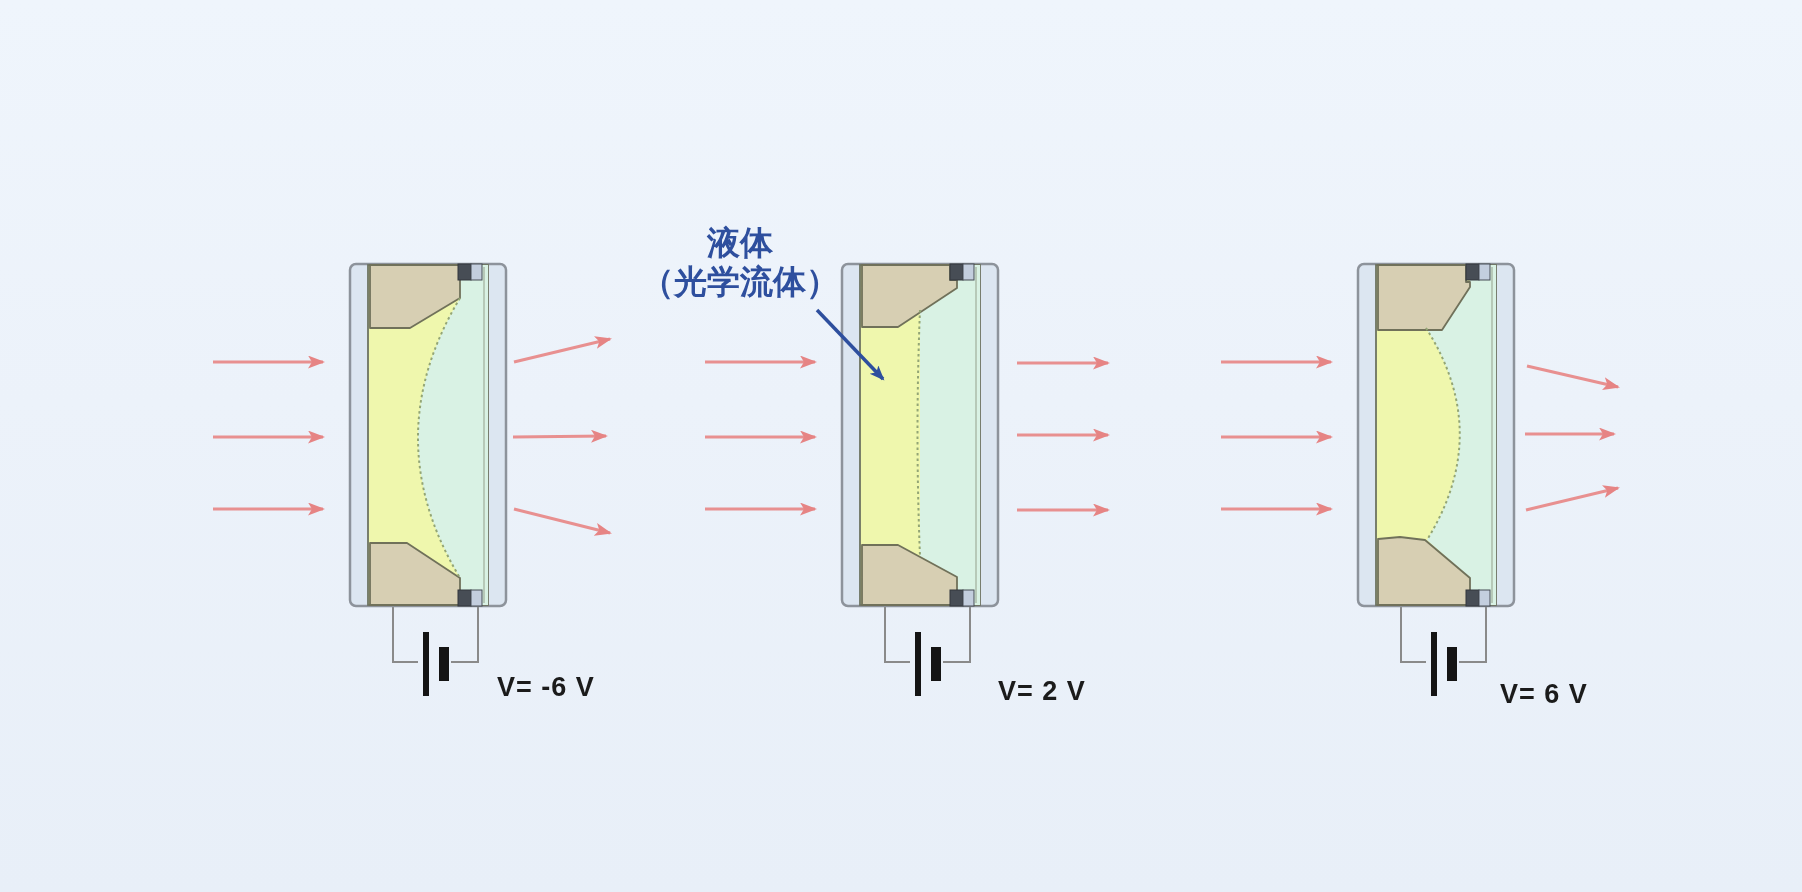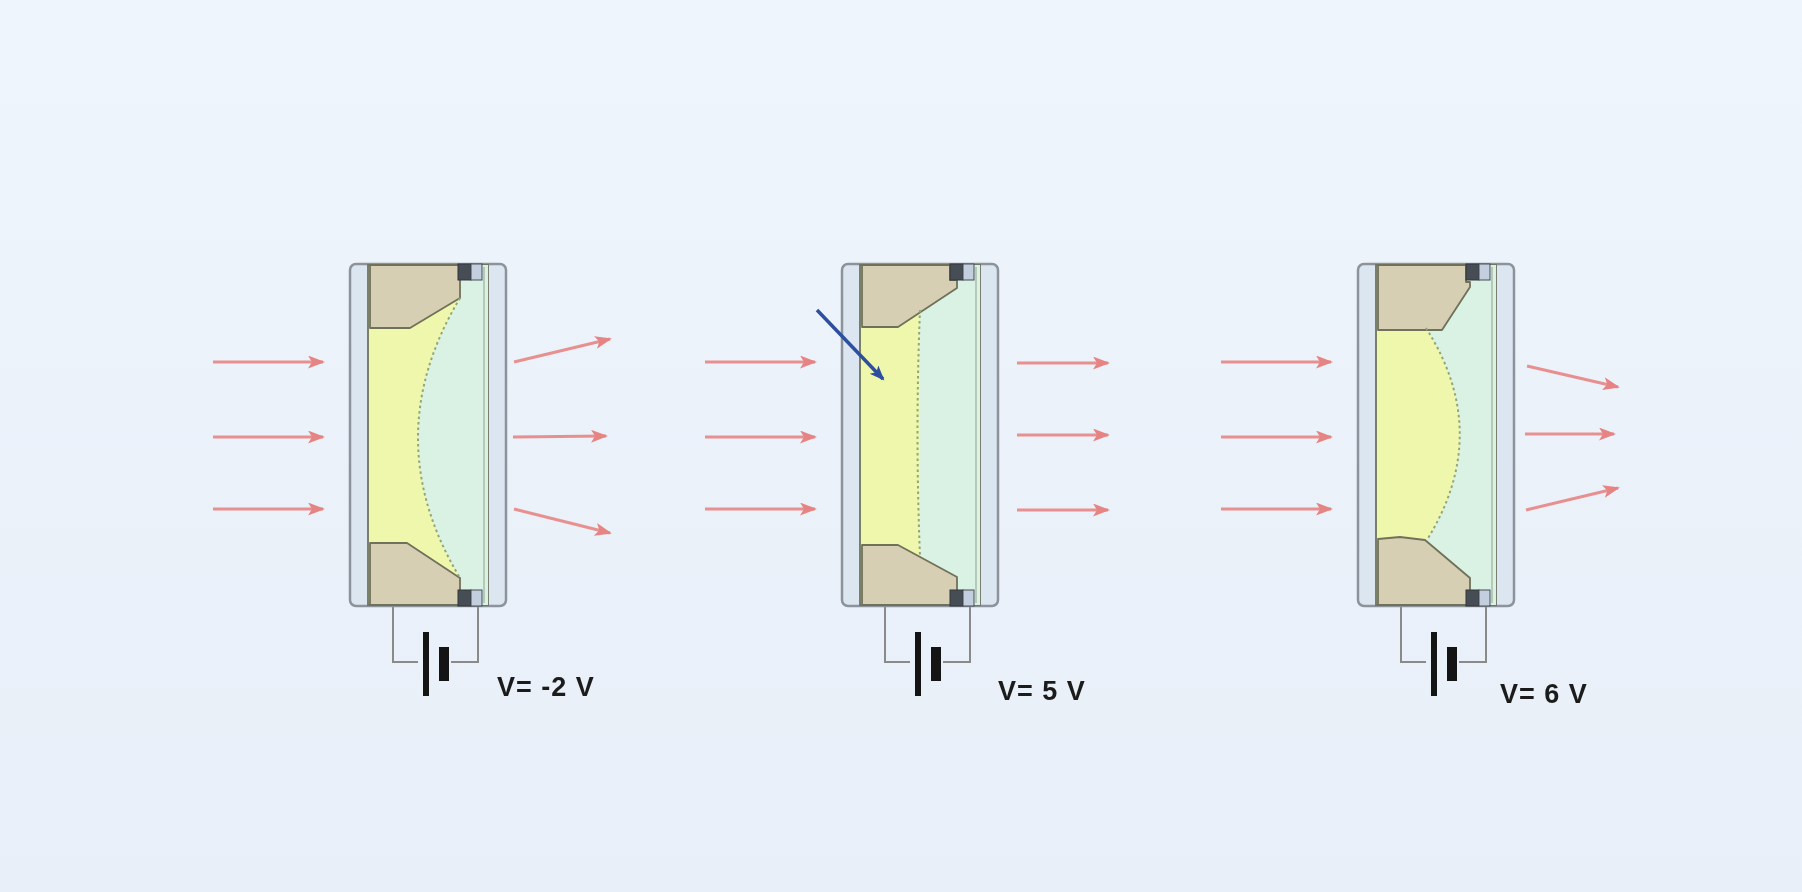--- a/index.html
+++ b/index.html
@@ -138,22 +138,24 @@
       <rect class="contact-light" x="123" y="328" width="11" height="16"></rect>
     </g>
     <g>
       <line class="ray" x1="171" y1="104" x2="262" y2="125" marker-end="url(#mRed)"></line>
       <line class="ray" x1="169" y1="172" x2="258" y2="172" marker-end="url(#mRed)"></line>
       <line class="ray" x1="170" y1="248" x2="262" y2="226" marker-end="url(#mRed)"></line>
     </g>
   </svg>
 
   <div class="liquid-label">
+    <div>液体</div>
+    <div>（光学流体）</div>
   </div>
   <svg class="annot-svg" viewBox="0 0 100 95">
     <line x1="17" y1="10" x2="83" y2="79" stroke="#2e4f9e" stroke-width="3.5" marker-end="url(#mBlue)"></line>
   </svg>
 
-  <div class="voltage-label" style="left:497px;top:672px">V= -2 V</div>
-  <div class="voltage-label" style="left:998px;top:676px">V= 5 V</div>
+  <div class="voltage-label" style="left:497px;top:672px">V= -6 V</div>
+  <div class="voltage-label" style="left:998px;top:676px">V= 2 V</div>
   <div class="voltage-label" style="left:1500px;top:679px">V= 6 V</div>
 
 </div>
 
 </body></html>

